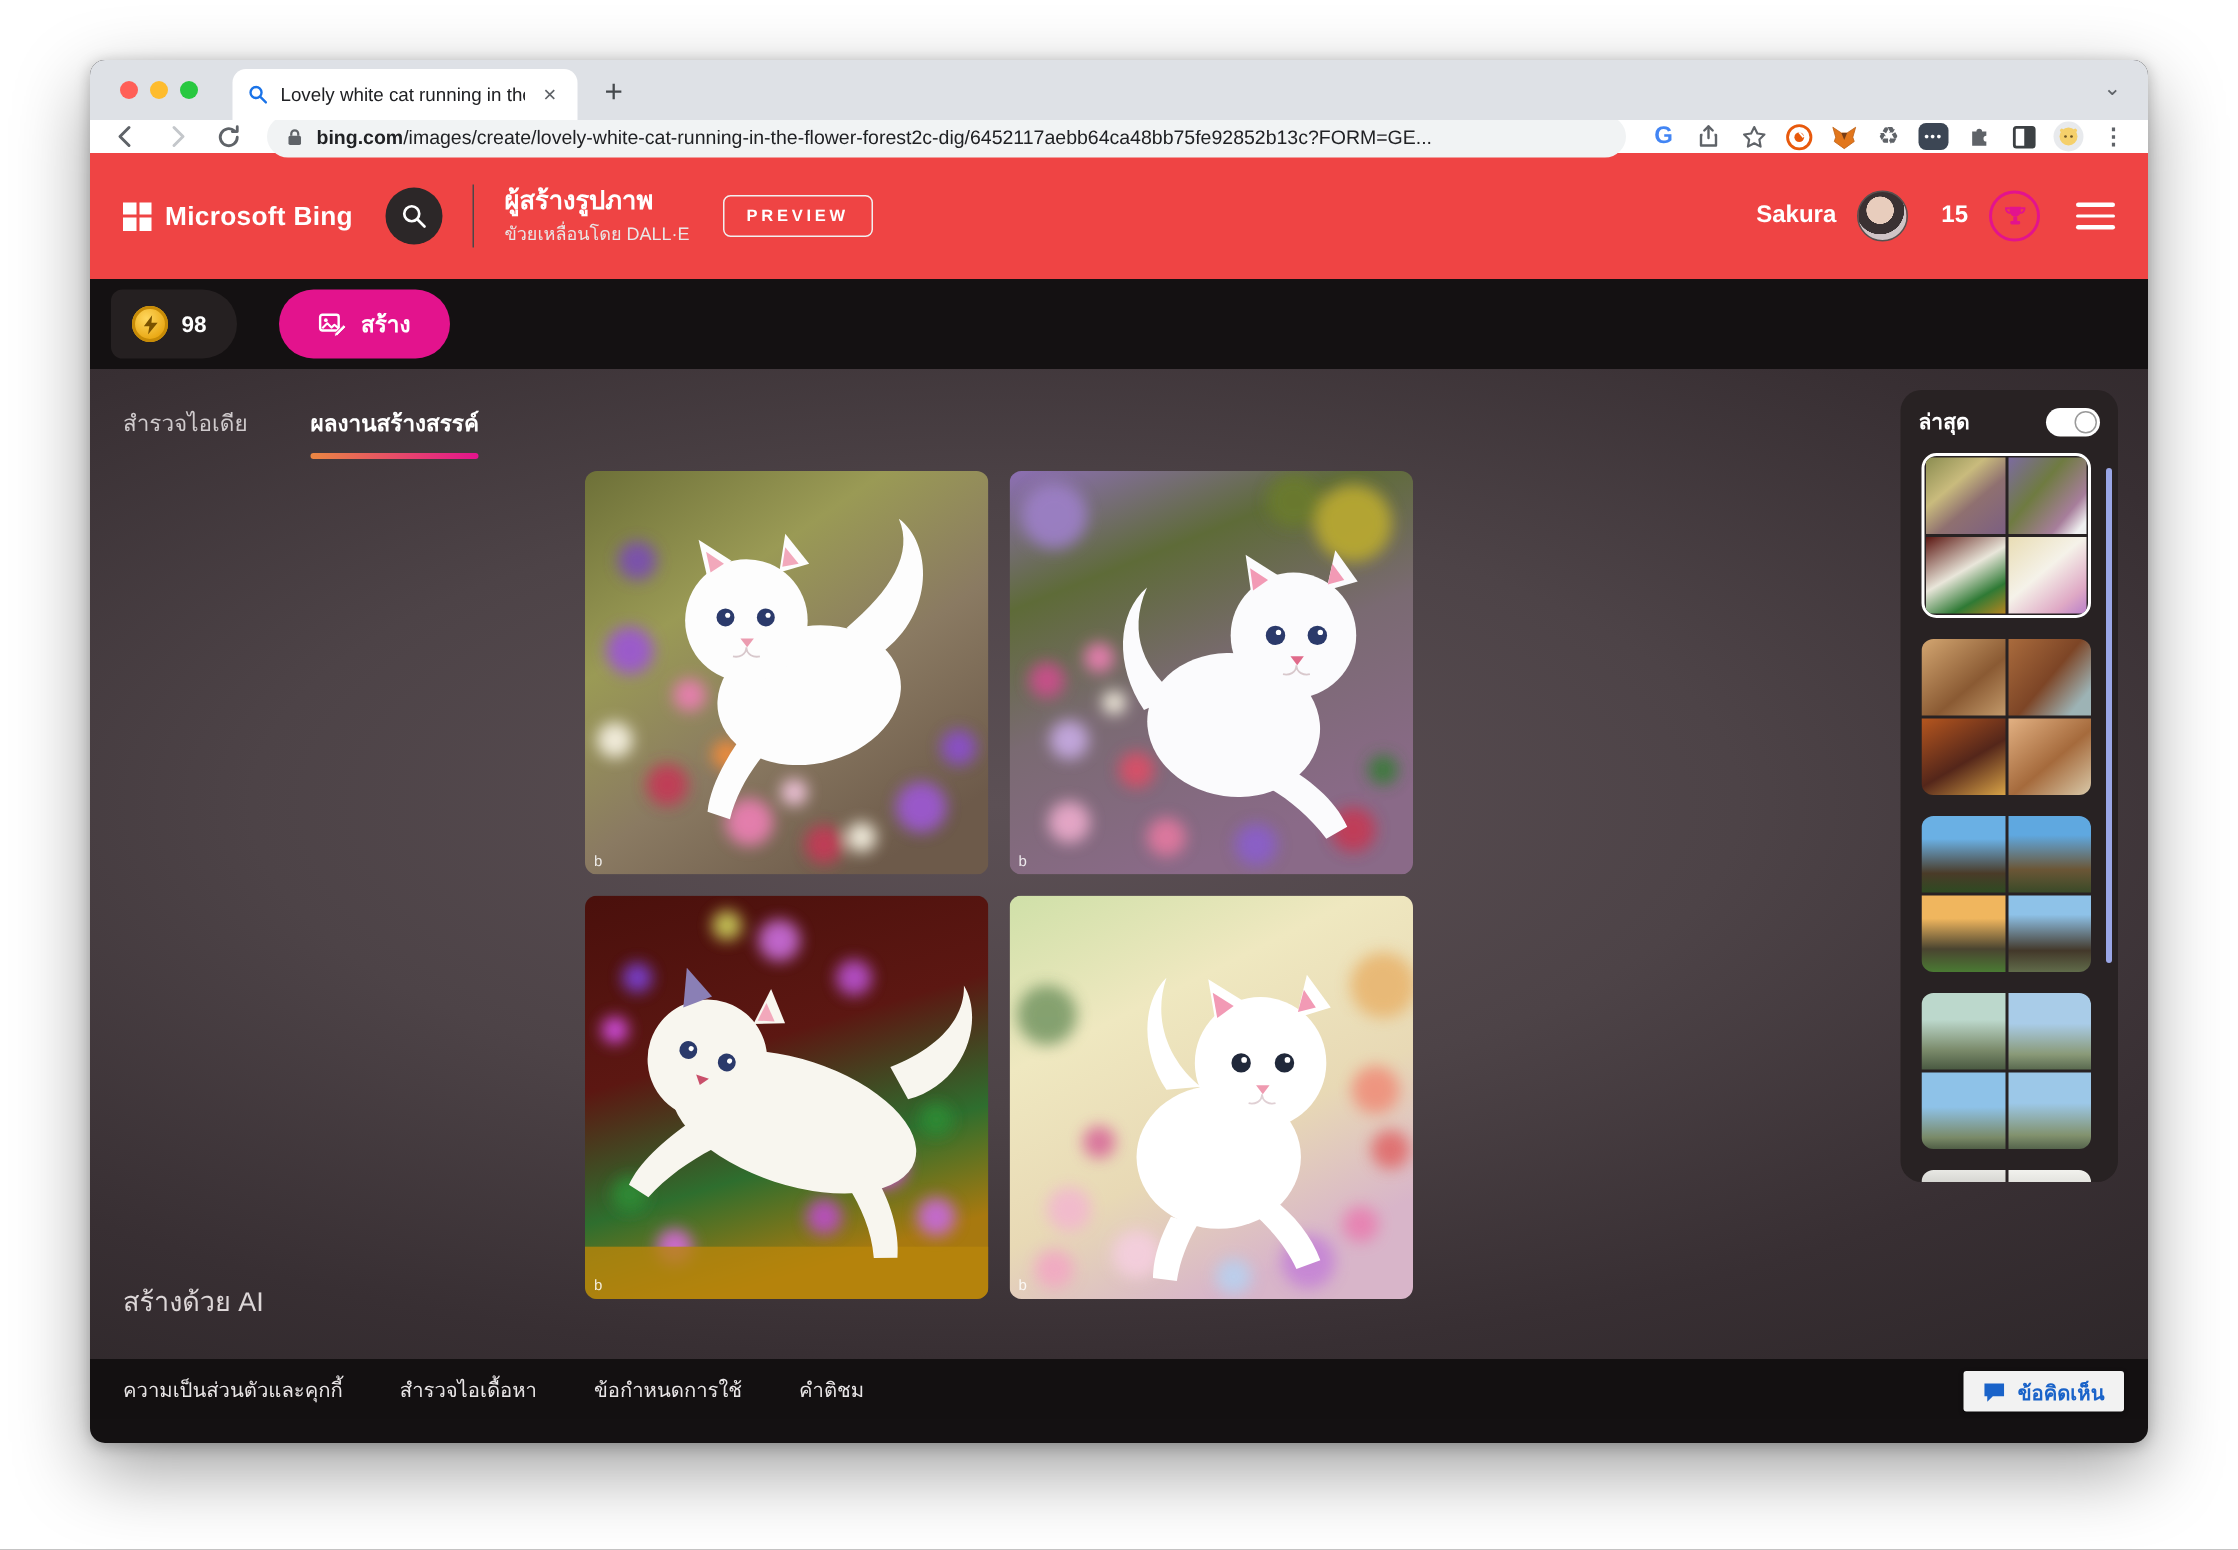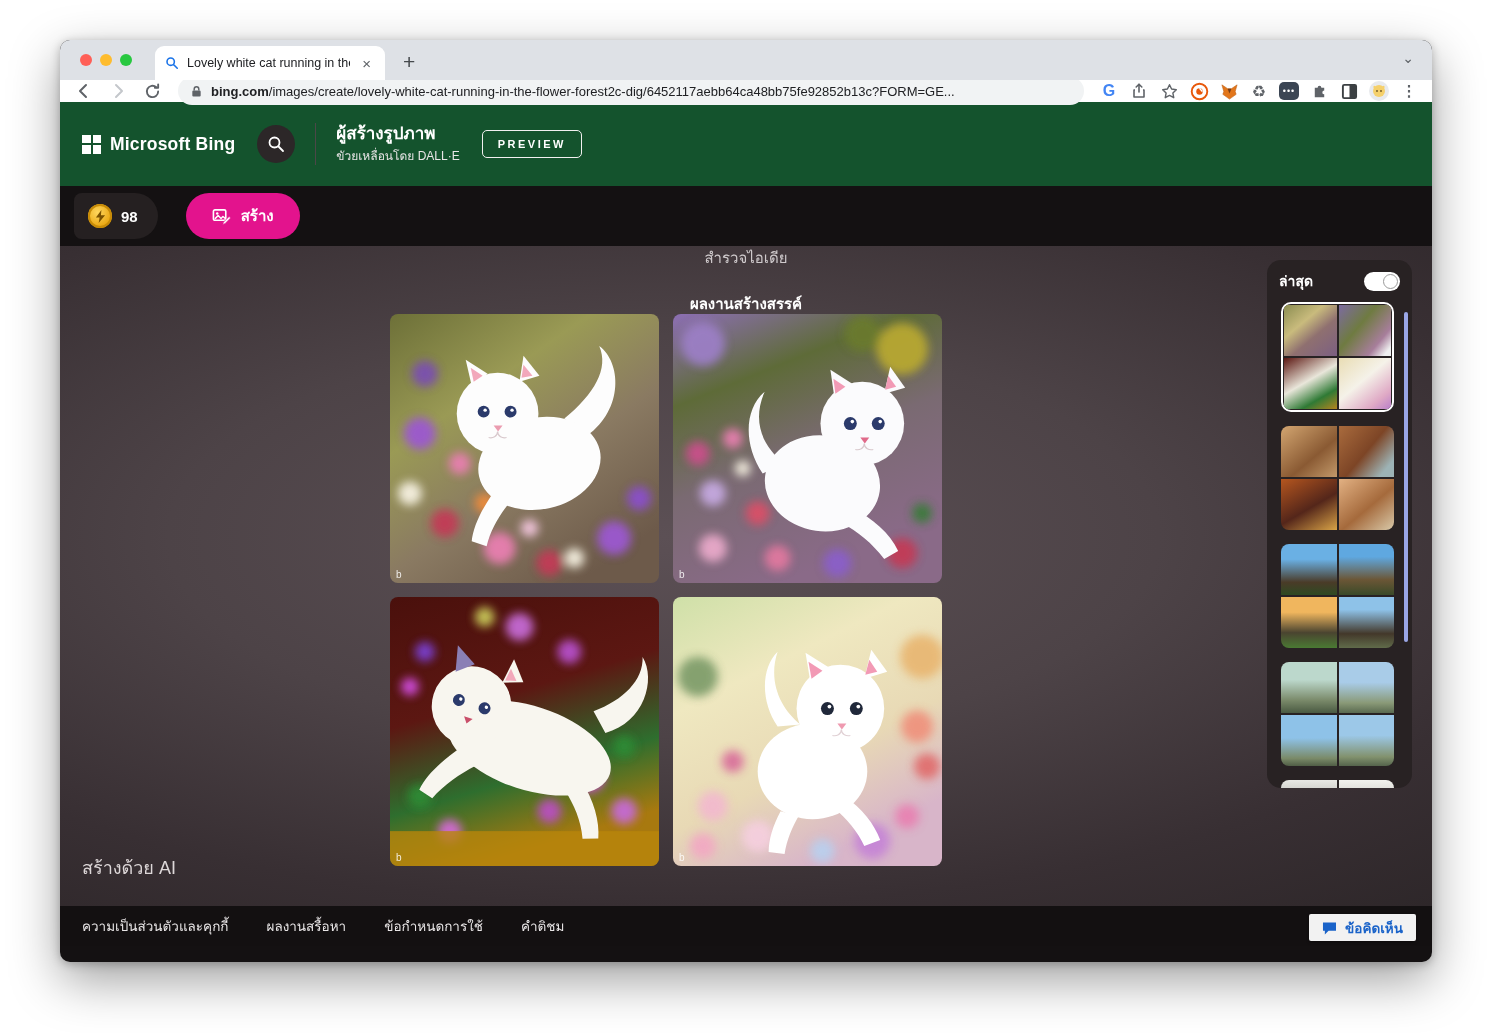--- a/index.html
+++ b/index.html
@@ -27,21 +27,21 @@
   .nav-ic { width:28px; height:28px; display:flex; align-items:center; justify-content:center; border-radius:50%; color:#5f6368; }
   .nav-ic svg { display:block; }
   .omnibox { flex:1; height:28px; background:#f1f3f4; border-radius:14px; display:flex; align-items:center;
     padding:0 12px; gap:8px; margin:0 6px; min-width:0; }
   .omni-url { font-size:13px; color:#202124; white-space:nowrap; overflow:hidden; }
   .omni-host { font-weight:700; }
   .tb-right { display:flex; align-items:center; gap:4px; }
   .ext-ic { width:26px; height:26px; display:flex; align-items:center; justify-content:center; border-radius:50%; font-size:14px; }
 
   
-  .appheader { height:84px; background:#14532d; display:flex; align-items:center; padding:0 22px; color:#fff; }
+  .appheader { height:84px; background:#ef4444; display:flex; align-items:center; padding:0 22px; color:#fff; }
   .bing-logo { display:flex; align-items:center; gap:9px; }
   .bing-grid { width:19px; height:19px; display:grid; grid-template-columns:1fr 1fr; gap:2px; }
   .bing-grid i { background:#fff; }
   .bing-text { font-size:17.5px; font-weight:600; letter-spacing:.2px; }
   .hd-search { width:38px; height:38px; border-radius:50%; background:#2c2728; display:flex; align-items:center; justify-content:center; margin-left:22px; }
   .hd-divider { width:1px; height:42px; background:#4c4748; margin:0 20px; }
   .app-title { font-size:17px; font-weight:700; line-height:1.25; }
   .app-subtitle { font-size:12px; color:#e9e6e7; margin-top:2px; }
   .preview-badge { margin-left:22px; border:1px solid #f2f0f0; border-radius:5px; padding:7px 15px;
     font-size:11px; letter-spacing:2.5px; font-weight:600; color:#fff; }
@@ -64,21 +64,21 @@
     display:flex; align-items:center; justify-content:center; box-shadow:inset 0 0 0 2px #c78b07; }
   .credits b { color:#fff; font-size:15px; font-weight:600; }
   .btn-create { height:46px; border-radius:23px; background:#e3138d; color:#fff; border:none; font-weight:700;
     font-size:15px; padding:0 26px; margin-left:14px; display:flex; align-items:center; gap:10px; }
   .btn-surprise { height:46px; border-radius:23px; background:transparent; color:#fff; border:2px solid #e3138d;
     font-weight:700; font-size:15px; padding:0 22px; }
 
   
   .main { position:relative; height:660px;
     background:radial-gradient(95% 80% at 44% 44%, #5c5055 0%, #4d4347 38%, #382f33 70%, #2a2426 100%); }
-  .tabsrow { height:52px; display:flex; align-items:center; padding:0 22px; gap:18px;flex-direction:column; }
+  .tabsrow { height:52px; display:flex; align-items:flex-end; padding:0 22px; gap:42px; }
   .ctab { font-size:15px; color:#cfcacc; position:relative; padding-bottom:4px; }
   .ctab.active { color:#fff; font-weight:700; }
   .ctab.active::after { content:""; position:absolute; left:0; right:0; bottom:-8px; height:4px; border-radius:2px;
     background:linear-gradient(90deg,#ea8742,#e3138d); }
   .help { margin-left:auto; display:flex; align-items:center; gap:9px; color:#f0eeee; font-size:14px; }
   .help-q { width:19px; height:19px; border-radius:50%; border:1.5px solid #e8e5e5; display:flex; align-items:center;
     justify-content:center; font-size:12px; font-weight:600; }
 
   .gallery { position:absolute; left:330px; top:68px; display:grid; grid-template-columns:269px 269px;
     grid-template-rows:269px 269px; gap:14px; }
@@ -246,20 +246,38 @@
           <circle cx="7.5" cy="7.5" r="5" fill="none" stroke="#fff" stroke-width="1.8"></circle>
           <line x1="11.5" y1="11.5" x2="16" y2="16" stroke="#fff" stroke-width="1.8" stroke-linecap="round"></line>
         </svg>
     </span>
     <span class="hd-divider"></span>
     <div>
       <div class="app-title">ผู้สร้างรูปภาพ</div>
       <div class="app-subtitle">ขัวยเหลื่อนโดย DALL·E</div>
     </div>
     <span class="preview-badge">PREVIEW</span>
+    <div class="hd-right">
+      <span class="hd-user">Sakura</span>
+      <span class="hd-avatar"></span>
+      <span class="hd-count">15</span>
+      <span class="hd-trophy">
+        <svg width="17" height="17" viewBox="0 0 18 18">
+            <path d="M5 2 h8 v3 a4 4 0 0 1 -8 0 Z" fill="#e3138d"></path>
+            <path d="M5 3 H2.5 a3 3 0 0 0 3 3.4 M13 3 h2.5 a3 3 0 0 1 -3 3.4" fill="none" stroke="#e3138d" stroke-width="1.4"></path>
+            <rect x="7.6" y="9" width="2.8" height="3" fill="#e3138d"></rect>
+            <rect x="5.5" y="12" width="7" height="2.4" rx="1" fill="#e3138d"></rect>
+          </svg>
+      </span>
+      <span class="hd-burger">
+          <i></i>
+          <i></i>
+          <i></i>
+        </span>
+    </div>
   </div>
 
   <div class="promptrow">
     <div class="credits">
       <span class="coin">
         <svg width="11" height="13" viewBox="0 0 12 14">
             <path d="M7 0 L1 8 H5 L4 14 L11 5.5 H6.5 Z" fill="#7a5200"></path>
           </svg>
       </span>
       <b>98</b>
@@ -508,21 +526,21 @@
       <div class="tgroup cut">
         <div class="te1"></div>
           <div class="te2"></div>
       </div>
       <span class="sb-scroll"></span>
     </div>
   </div>
 
   <div class="footer">
     <a href="#">ความเป็นส่วนตัวและคุกกี้</a>
-    <a href="#">ผลงานสรื้อหา</a>
+    <a href="#">สำรวจไอเดื้อหา</a>
     <a href="#">ข้อกำหนดการใช้</a>
     <a href="#">คำติชม</a>
     <span class="feedback">
       <svg width="15" height="14" viewBox="0 0 16 15">
         <path d="M1 1.5 h14 v9 h-8 l-4 4 v-4 h-2 Z" fill="#1a63c9"></path>
       </svg>
       <span>ข้อคิดเห็น</span>
     </span>
   </div>
 

